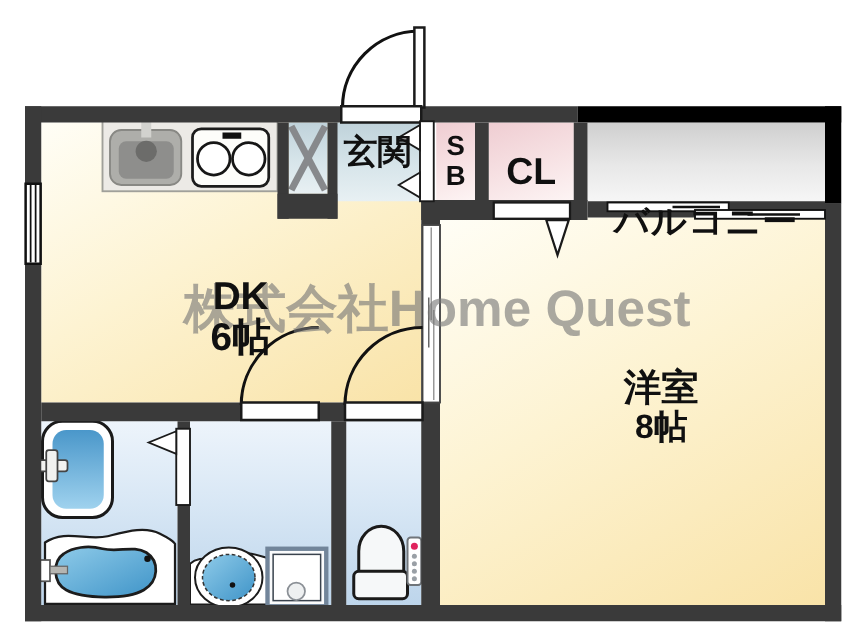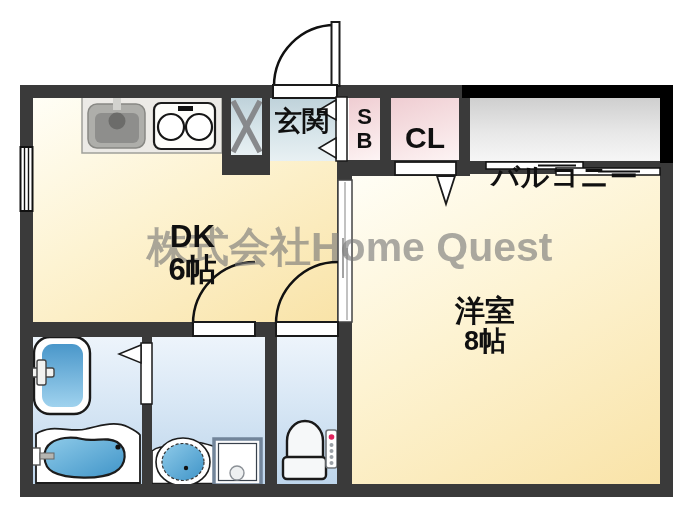--- a/index.html
+++ b/index.html
@@ -30,21 +30,21 @@
     font-size:41px;font-weight:bold;color:#787878;opacity:0.62;
     white-space:nowrap;letter-spacing:0px;line-height:1;
   }
   #genkan-label{left:267px;top:98px;width:70px;height:46px;font-size:27px;}
   #sb-label{left:349px;top:98px;width:31px;height:62px;font-size:22px;line-height:1.1;}
   #cl-label{left:391px;top:98px;width:68px;height:80px;font-size:30px;}
   #balcony-label{left:470px;top:98px;width:190px;height:62px;font-size:28px;letter-spacing:1px;margin-top:48px;}
   #dk-label{left:120px;top:201px;width:145px;height:66px;margin-top:20px;}
   #dk-label .l1{font-size:31px;}
   #dk-label .l2{font-size:31px;}
-  #western-label{left:410px;top:289px;width:150px;height:72px;}
+  #western-label{left:454px;top:289px;width:150px;height:72px;}
   #western-label .l1{font-size:30px;}
   #western-label .l2{font-size:27px;}
 </style>
 </head>
 <body>
 
 <div id="stage">
 
   <div class="floor cream" style="left:33px;top:98px;width:304px;height:224px;"></div>
   <div class="floor cream" style="left:352px;top:174px;width:308px;height:310px;"></div>

